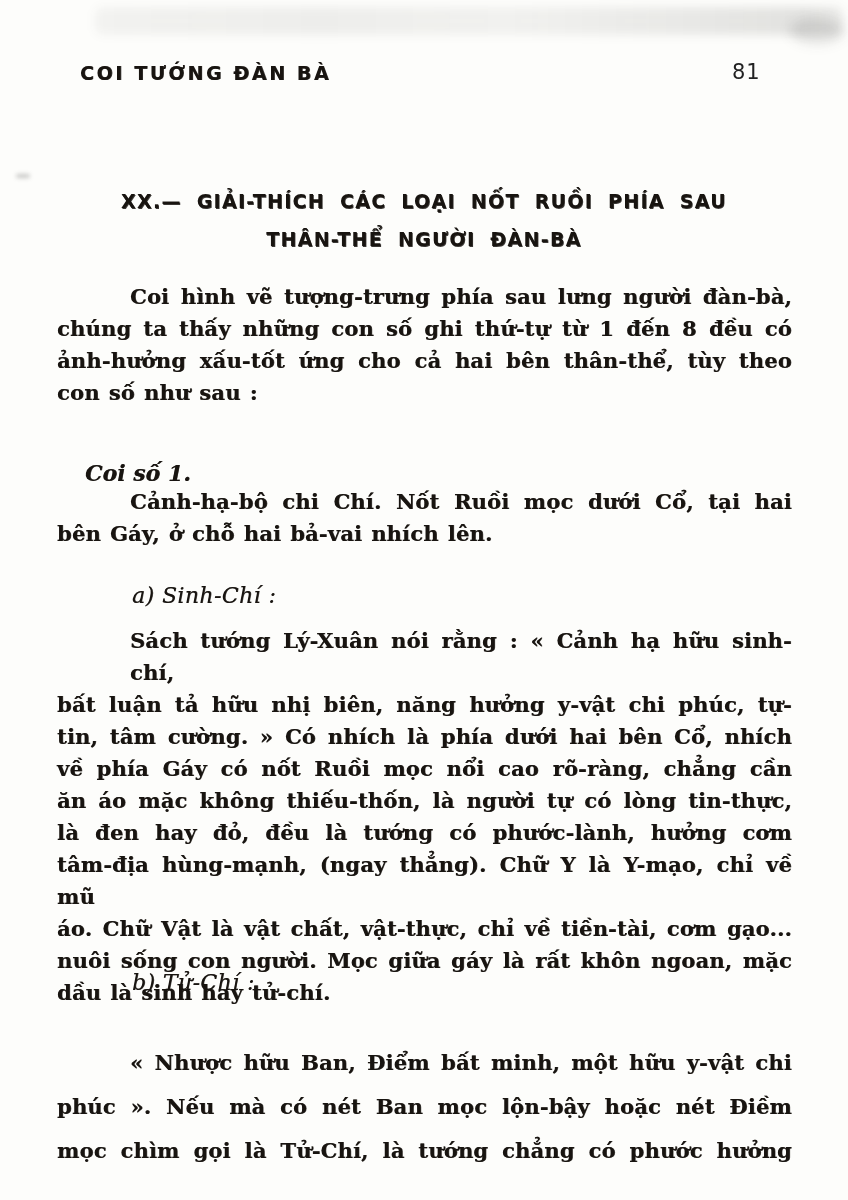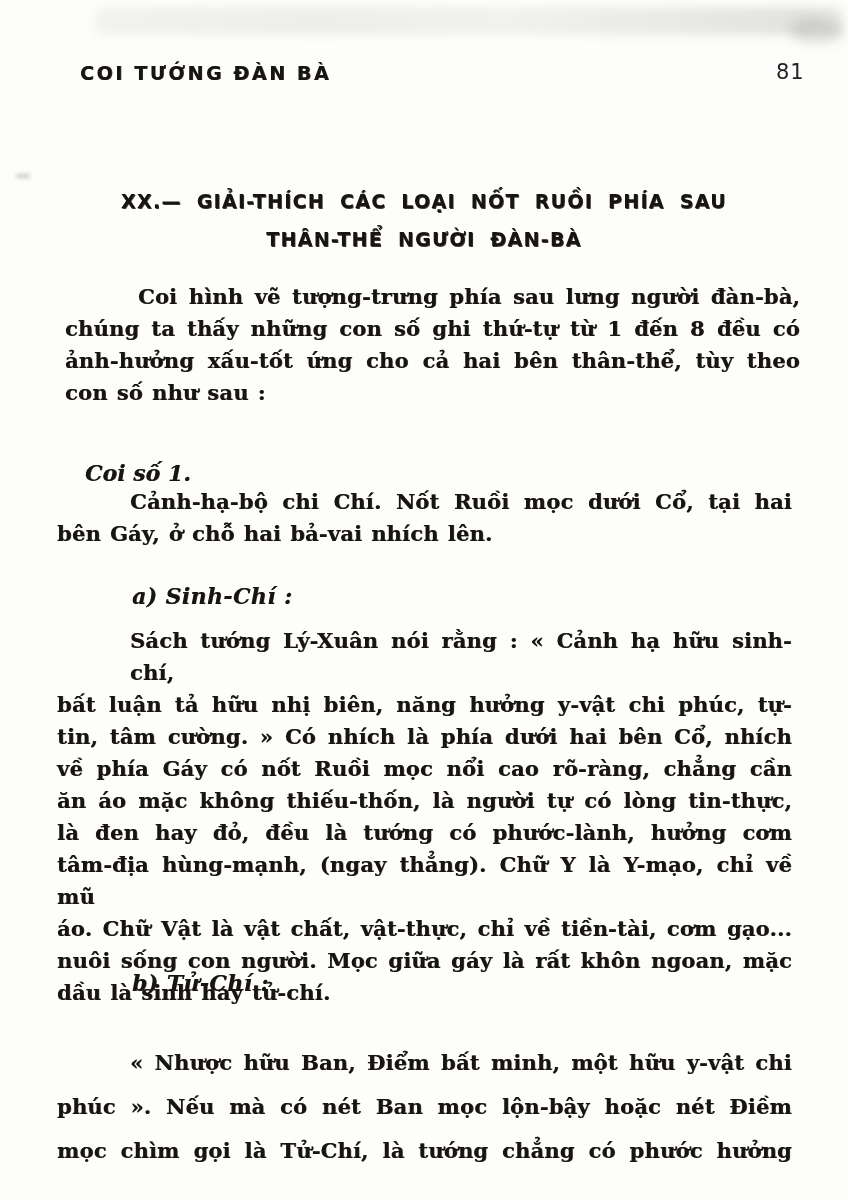--- a/index.html
+++ b/index.html
@@ -26,21 +26,21 @@
     position:absolute;left:16px;top:174px;width:14px;height:4px;
     background:rgba(40,40,38,0.25);filter:blur(2px);border-radius:2px;
   }
   .running-title{
     position:absolute;left:80px;top:62px;
     font-family:"DejaVu Sans",sans-serif;font-weight:bold;
     font-size:19px;letter-spacing:2.6px;
     text-shadow:0.6px 0.4px 0 rgba(24,20,16,0.8);
   }
   .page-number{
-    position:absolute;left:776px;top:60px;
+    position:absolute;left:732px;top:60px;
     font-family:"DejaVu Sans",sans-serif;
     font-size:21px;letter-spacing:1px;color:#222;
   }
   .chapter-title{
     position:absolute;left:40px;top:182px;width:768px;
     text-align:center;
     font-family:"DejaVu Sans",sans-serif;font-weight:bold;
     font-size:19px;line-height:38px;letter-spacing:1.3px;word-spacing:7px;
     text-shadow:0.7px 0.5px 0 rgba(24,20,16,0.85);
   }
@@ -54,25 +54,25 @@
   .ll{text-align:left;text-align-last:left;}
   .ind{padding-left:73px;}
   .sec-heading{
     position:absolute;left:85px;top:440px;
     font-style:italic;font-weight:bold;font-size:22px;
     text-shadow:0.4px 0.3px 0 rgba(24,20,16,0.7);
     margin-top:20px;
   }
   .sub-heading{
     position:absolute;left:132px;
-    font-style:italic;font-weight:bold;font-size:22px;
+    font-style:italic;font-weight:normal;font-size:22px;
     letter-spacing:0.4px;
     text-shadow:0.4px 0.3px 0 rgba(24,20,16,0.7);
   }
-  .intro{top:281px;margin-left:8px;}
+  .intro{top:281px;}
   .lead{top:486px;}
   .sub-a{top:583px;}
   .para-a{top:625px;}
   .sub-b{top:970px;}
   .para-b{top:1041px;line-height:44px;}
   .bold-lead{font-weight:bold;}
 </style>
 </head>
 <body>
 

